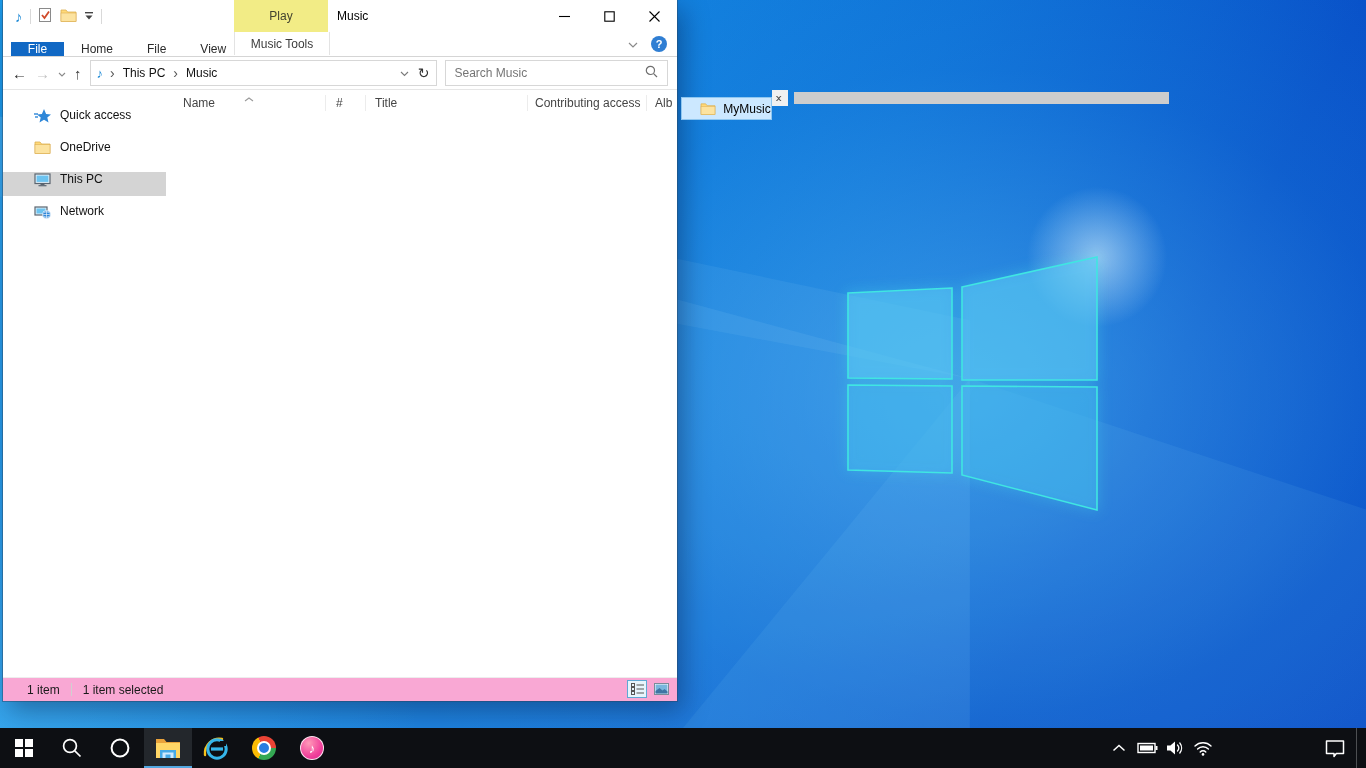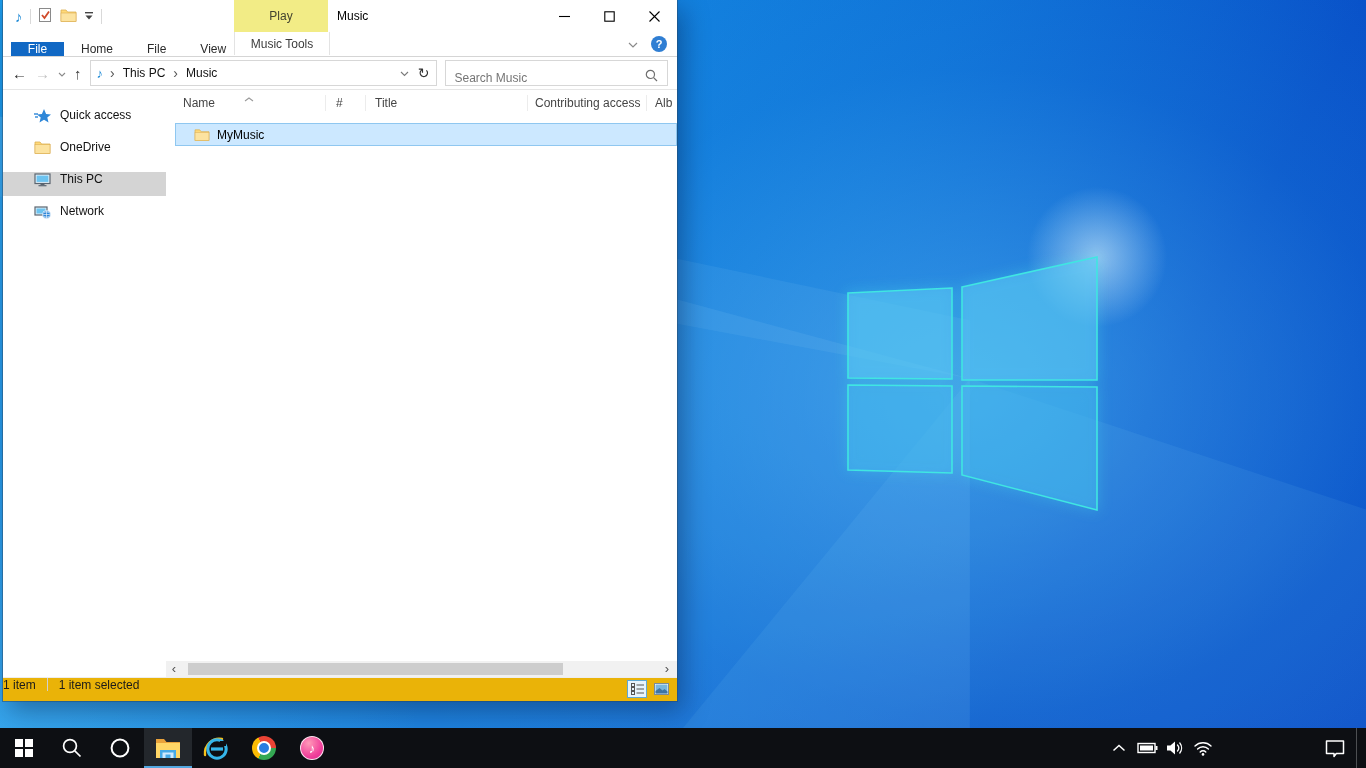--- a/index.html
+++ b/index.html
@@ -51,45 +51,45 @@
     display:flex;align-items:center;justify-content:center}
   .addr-row{height:32px;flex:0 0 32px;display:flex;align-items:center;padding:0 9px;gap:8px;border-bottom:1px solid #e6e6e6;background:#fff}
   .nav-glyph{font-size:15px;line-height:1}
   .back{color:#2b2b2b}.fwd{color:#c3c3c3}.up{color:#404040}
   .addr-box{width:333px;height:24px;border:1px solid #d7d7d7;display:flex;align-items:center;padding:0 6px;gap:3px;background:#fff}
   .crumb{color:#111;padding:0 3px}
   .crumb-sep{color:#555;font-size:14px;line-height:1;padding:0 2px}
   .addr-note{color:#1e8ad6;font-size:13px;padding-right:2px}
   .spacer{flex:1}
   .refresh{font-size:14px;color:#333;padding-left:6px}
-  .search-box{flex:1;height:24px;border:1px solid #d7d7d7;display:flex;align-items:flex-end;padding:0 9px;background:#fff}
+  .search-box{flex:1;height:24px;border:1px solid #d7d7d7;display:flex;align-items:center;padding:0 9px;background:#fff}
   .search-ph{color:#757575;flex:1}
   
   .main{flex:1;display:flex;min-height:0;background:#fff}
   .sidebar{width:163px;flex:0 0 163px;padding-top:18px}
   .side-item{height:24px;display:flex;align-items:flex-start;gap:9px;padding-left:31px;margin-bottom:8px;color:#111}
   .side-item.selected{background:#d4d4d4}
-  .listpane{flex:1;display:flex;flex-direction:column;min-width:0}
+  .listpane{flex:1;display:flex;flex-direction:row;min-width:0}
   .cols{height:26px;flex:0 0 26px;display:flex;align-items:center;color:#454545;position:relative}
   .col{height:16px;display:flex;align-items:center;border-right:1px solid #ececec;box-sizing:border-box}
   .col.last{border-right:none}
   .c-name{width:160px;padding-left:17px}
   .c-num{width:40px;padding-left:10px}
   .c-title{width:162px;padding-left:9px}
   .c-artists{width:119px;padding-left:7px}
   .c-album{flex:1;padding-left:8px;overflow:hidden;white-space:nowrap}
   .sort-caret{position:absolute;left:78px;top:1px}
   .file-row{height:21px;margin:7px 0 0 9px;background:#cce8ff;border:1px solid #8fc7f0;
     display:flex;align-items:center;padding-left:18px;gap:7px;color:#000}
   .list-empty{flex:1}
   .hscroll{height:16px;flex:0 0 16px;background:#f1f1f1;position:relative;display:flex;align-items:center}
   .scroll-arrow{width:16px;text-align:center;color:#505050;font-size:13px;line-height:16px}
   .scroll-arrow.right{position:absolute;right:2px;top:0}
   .hthumb{position:absolute;left:22px;top:2px;width:375px;height:12px;background:#cdcdcd}
-  .statusbar{height:23px;flex:0 0 23px;border-top:1px solid #ededed;display:flex;position:relative;background:#eab308}
+  .statusbar{height:23px;flex:0 0 23px;border-top:1px solid #ededed;display:flex;align-items:center;padding-left:24px;position:relative;background:#f9a8d4}
   .status-div{width:1px;height:13px;background:#d0d0d0;margin:0 11px}
   .view-toggles{position:absolute;right:6px;top:2px;display:flex;gap:4px}
   .vt{width:20px;height:18px;display:flex;align-items:center;justify-content:center;box-sizing:border-box}
   .vt.active{border:1px solid #5fa8d4;background:#e7f4fc}
   
   .taskbar{position:absolute;left:0;bottom:0;width:1366px;height:40px;background:#0d0f13;display:flex;align-items:stretch}
   .tb-btn{width:48px;display:flex;align-items:center;justify-content:center}
   .tb-btn.active{background:#23272c;box-shadow:inset 0 -2px 0 #53a7e0}
   .start-grid{display:grid;grid-template-columns:8px 8px;grid-template-rows:8px 8px;gap:2px}
   .start-grid span{background:#fff}

